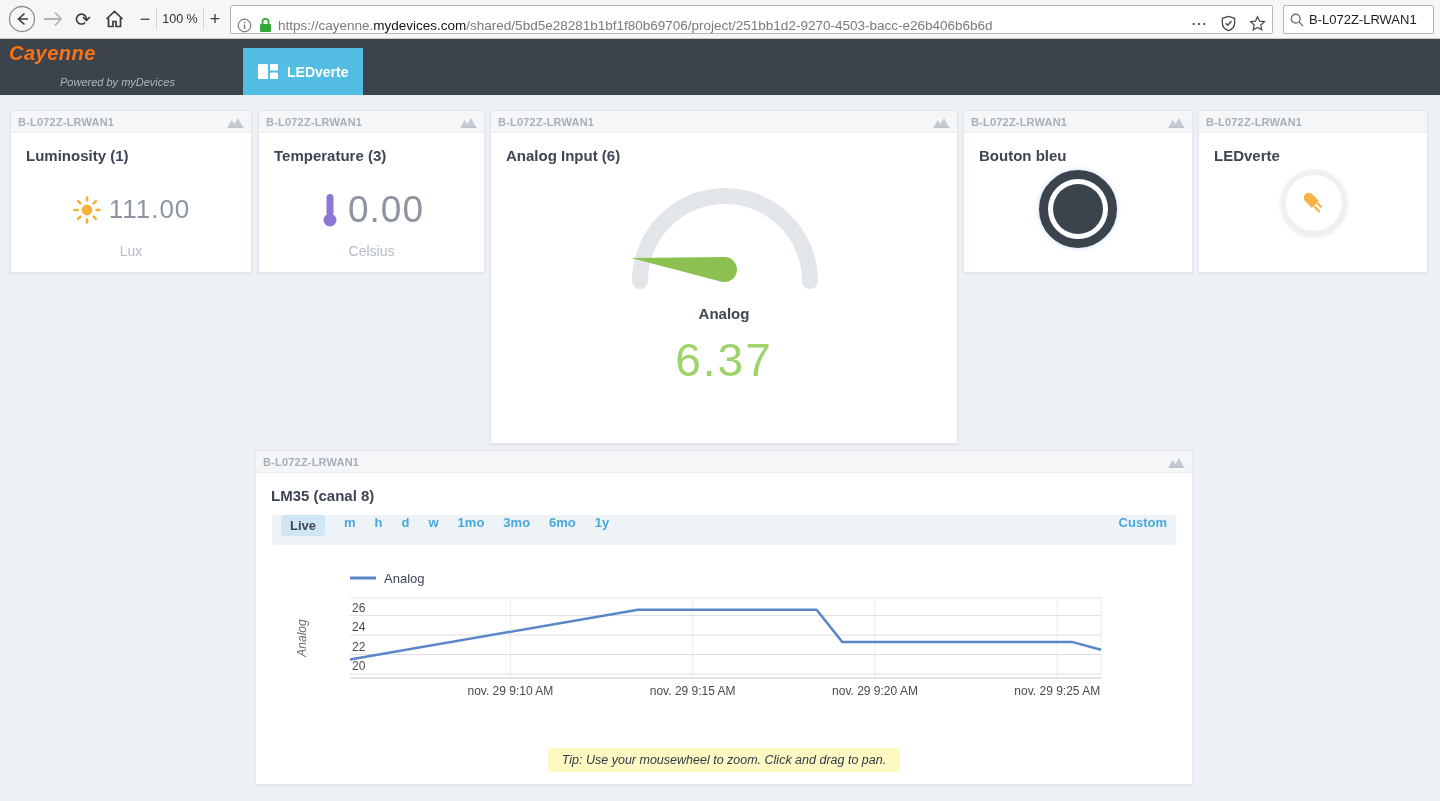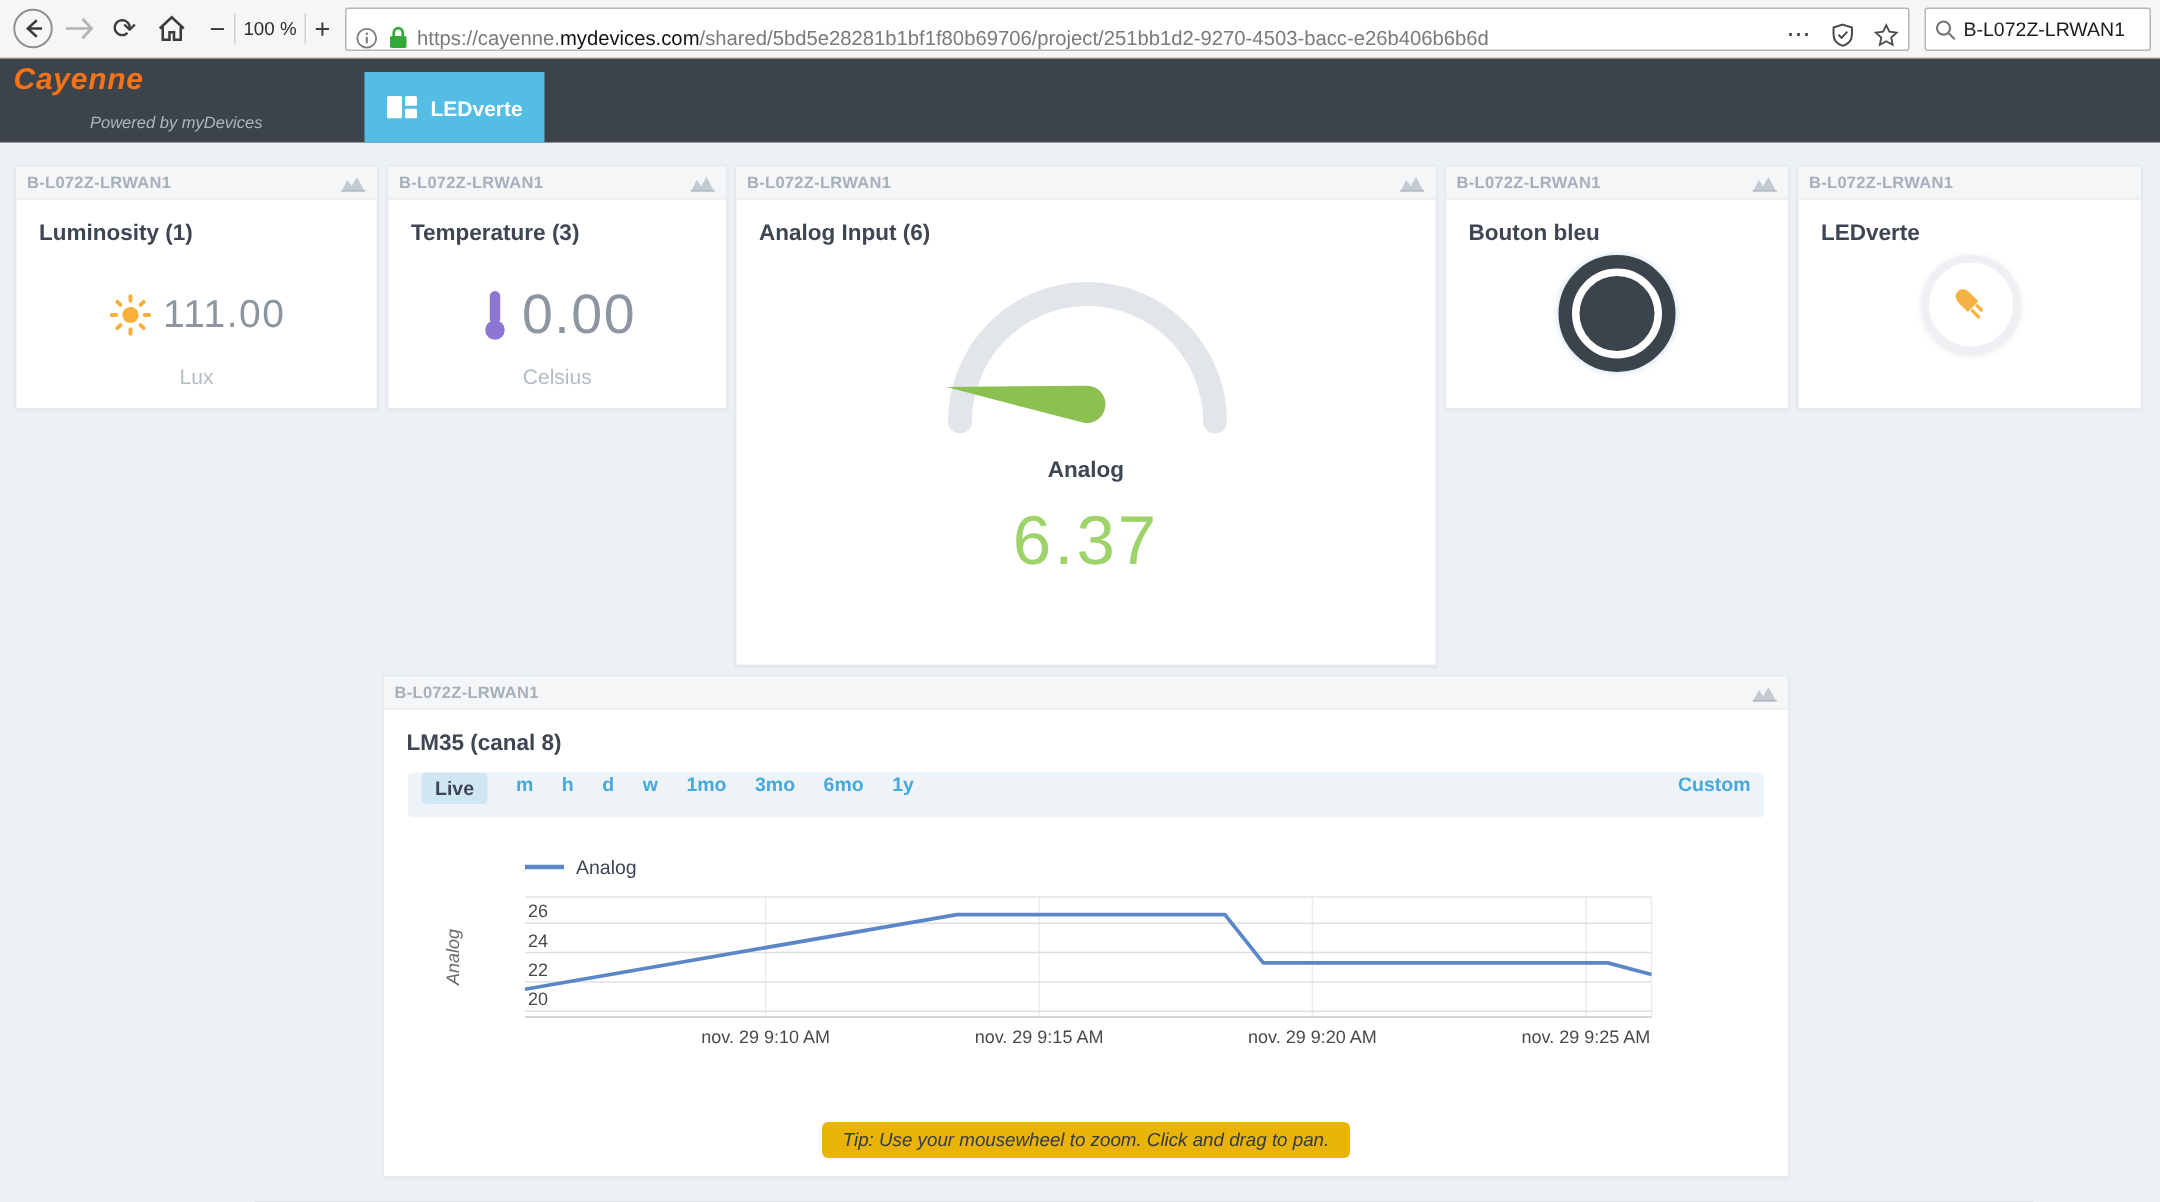--- a/index.html
+++ b/index.html
@@ -64,21 +64,21 @@
   
   .range-bar { position:absolute; left:16px; right:16px; top:64px; height:30px; background:#eef3f7;
     border-radius:3px; display:flex; align-items:flex-start; padding:0 9px; gap:19px;
     font-size:13px; font-weight:bold; color:#47a8dc; }
   .range-item { cursor:pointer; }
   .range-item.active { background:#cfe7f5; color:#3e4653; padding:3px 9px; border-radius:3px; }
   .range-custom { margin-left:auto; cursor:pointer; }
   .chart-mount { position:absolute; left:0; top:110px; width:938px; height:150px; cursor:crosshair; }
   svg text { font-family:"Liberation Sans", sans-serif; }
   .tip-wrap { position:absolute; left:0; right:0; top:297px; text-align:center; }
-  .tip-pill { display:inline-block; background:#eab308; border-radius:4px; padding:5px 14px;
+  .tip-pill { display:inline-block; background:#fef9c3; border-radius:4px; padding:5px 14px;
     font-size:12.5px; font-style:italic; color:#333c46; }
 </style>
 </head>
 <body>
 
 <div id="viewport">
 
   <div class="browser-bar">
     <span class="bicon back-btn">
       <svg width="28" height="28" viewBox="0 0 28 28">

